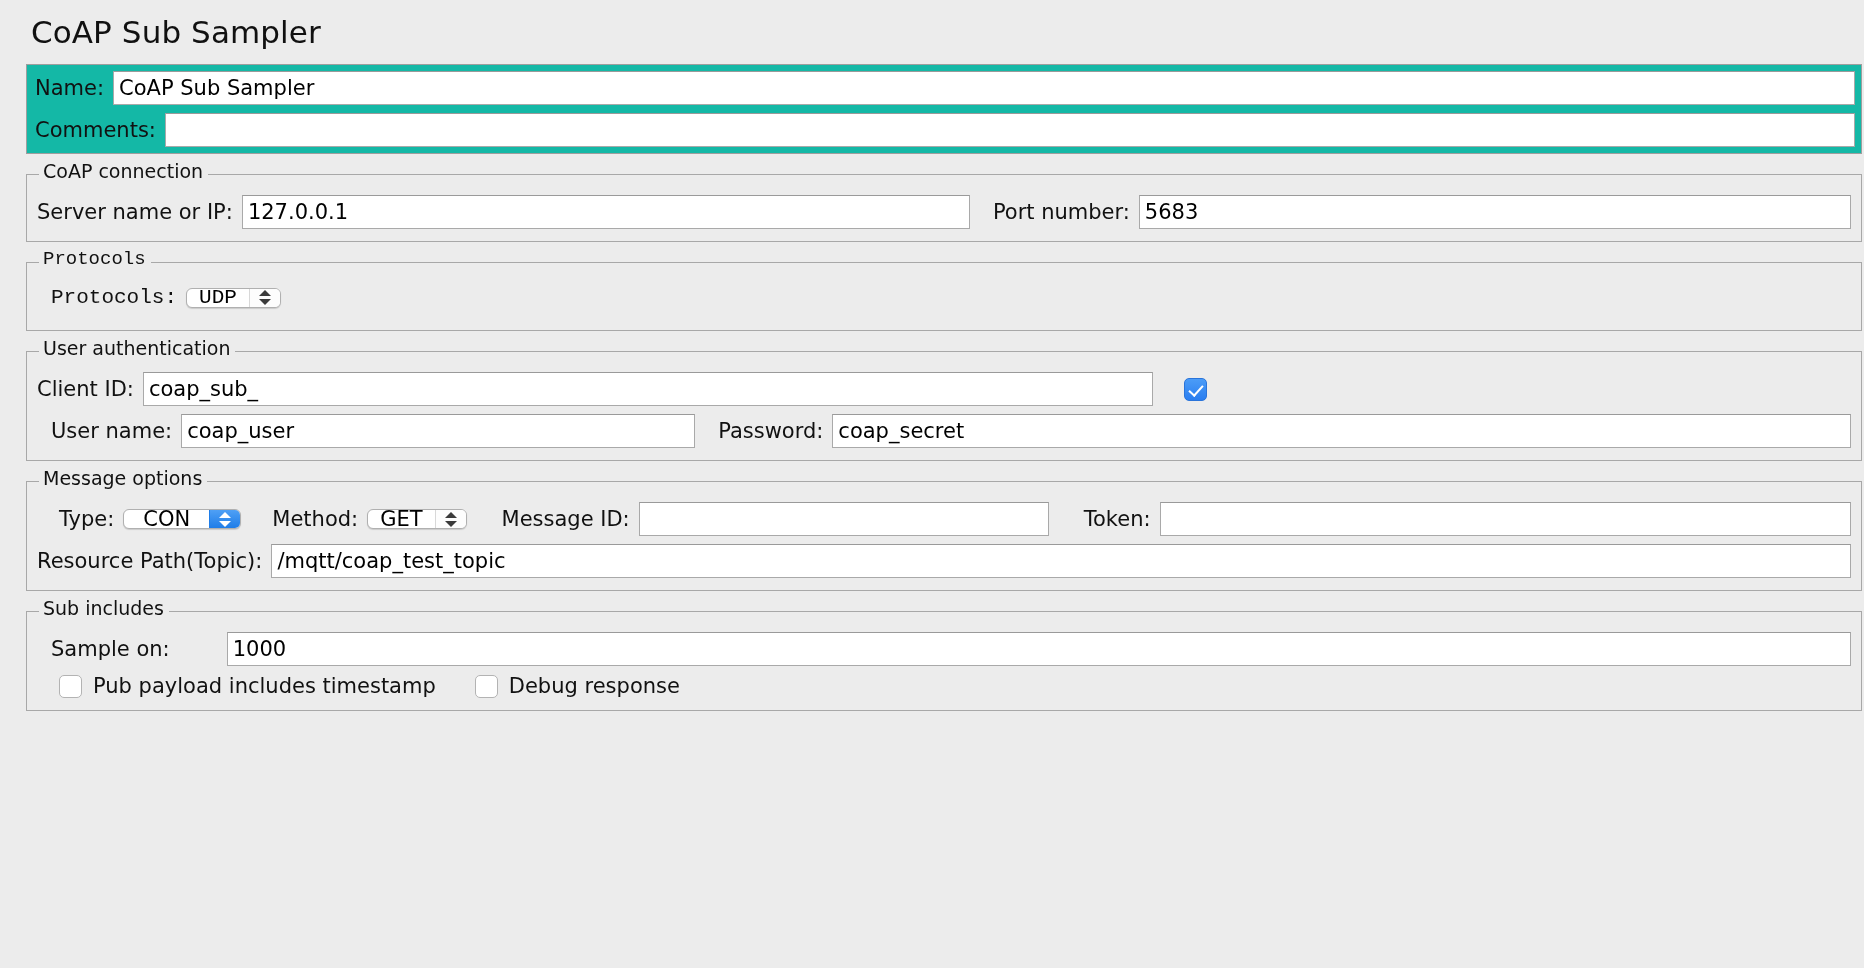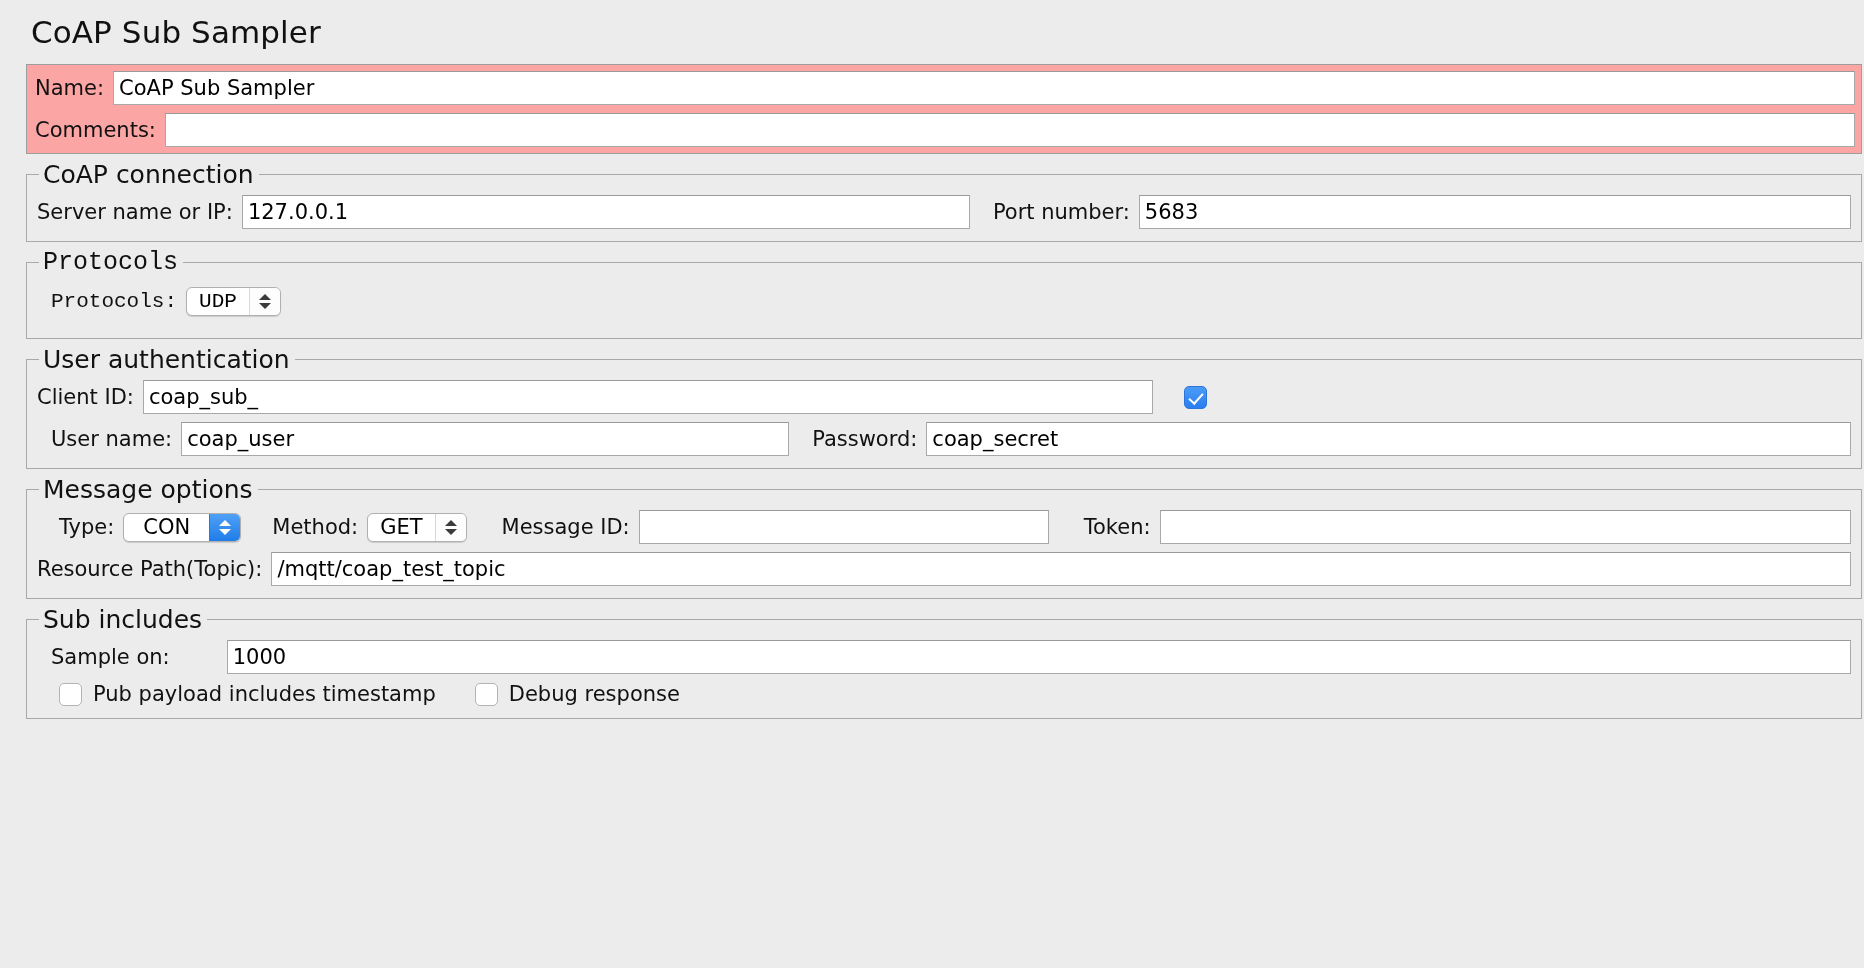--- a/index.html
+++ b/index.html
@@ -52,21 +52,21 @@
     color: #000;
     padding: 0 5px;
     line-height: 32px;
     overflow: hidden;
     white-space: nowrap;
   }
 
   
   .namebox {
     border: 1px solid #9e9e9e;
-    background: #fca5a5;
+    background: #14b8a6;
     box-sizing: border-box;
     padding: 6px 6px 6px 8px;
     margin-right: 4px;
   }
   .row-inline {
     display: flex;
     align-items: center;
     gap: 9px;
   }
   .row-inline + .row-inline { margin-top: 8px; }
@@ -80,30 +80,30 @@
     padding: 20px 10px 12px 10px;
     box-sizing: border-box;
     margin-right: 4px;
   }
   .group > .group-title {
     position: absolute;
     top: -13px;
     left: 12px;
     background: #ececec;
     padding: 0 5px 0 4px;
-    font-size: 25px;
+    font-size: 19px;
     line-height: 1;
     color: #111;
   }
 
   
   .combo {
     display: inline-flex;
     align-items: stretch;
-    height: 29px;
+    height: 20px;
     border: 1px solid #b0b0b0;
     border-radius: 6px;
     background: #fff;
     box-shadow: 0 1px 1px rgba(0,0,0,.14);
     overflow: hidden;
     box-sizing: border-box;
     vertical-align: middle;
   }
   .combo .combo-value {
     display: flex;
@@ -161,21 +161,21 @@
     border: solid #fff;
     border-width: 0 2.6px 2.6px 0;
     transform: rotate(42deg);
   }
   .cblabel { font-size: 21px; color: #111; }
 
   
   .w-server { width: 728px; }
   .w-port   { flex: 1 1 auto; }
   .w-clientid { width: 1010px; }
-  .w-user   { width: 608px; }
+  .w-user   { width: 514px; }
   .w-pass   { flex: 1 1 auto; }
   .w-msgid  { width: 410px; }
   .w-token  { flex: 1 1 auto; }
   .w-respath{ flex: 1 1 auto; }
   .w-sample { flex: 1 1 auto; }
   .mt16 { margin-top: 16px; }
   .mt18 { margin-top: 18px; }
   .pl14 { padding-left: 14px; }
   .pl22 { padding-left: 22px; }
   .pl26 { padding-left: 26px; }

